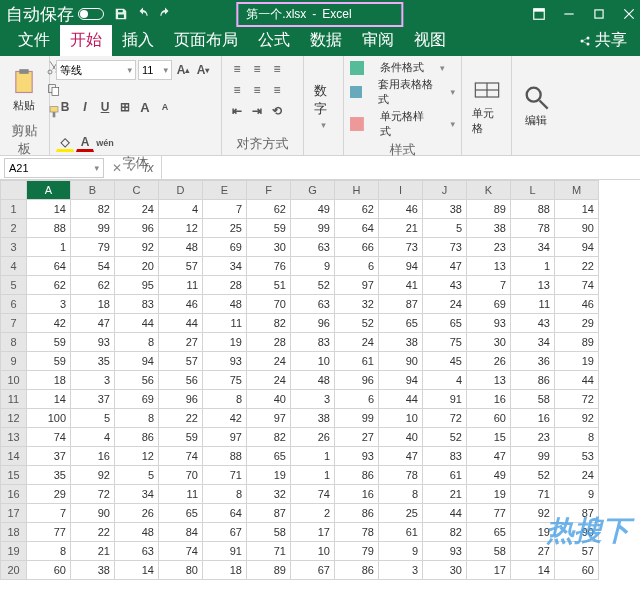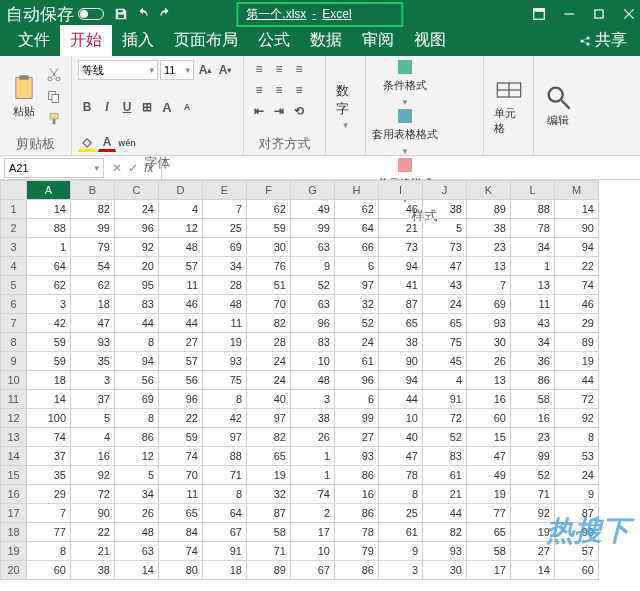--- a/index.html
+++ b/index.html
@@ -3,42 +3,42 @@
 <meta charset="utf-8">
 <style>
 *{box-sizing:border-box;margin:0;padding:0;font-family:"Microsoft YaHei",Arial,sans-serif;}
 body{width:640px;height:591px;background:#fff;overflow:hidden;font-size:12px;}
 .titlebar{height:28px;background:#0e7245;display:flex;align-items:center;color:#fff;position:relative;}
 .autosave{display:flex;align-items:center;gap:4px;margin-left:6px;font-size:17px;}
 .autosave .tog{width:26px;height:12px;border:1px solid #fff;border-radius:6px;position:relative;}
 .autosave .tog::after{content:"";width:8px;height:8px;background:#fff;border-radius:50%;position:absolute;left:1px;top:1px;}
 .qat{display:flex;align-items:center;gap:8px;margin-left:10px;}
 .qat svg{width:14px;height:14px;fill:#fff;opacity:.9;}
-.ttlwrap{position:absolute;left:50%;transform:translateX(-50%);display:flex;align-items:center;gap:6px;border:2px solid #22c55e;padding:2px 50px 2px 8px;text-decoration:underline;}
+.ttlwrap{position:absolute;left:50%;transform:translateX(-50%);display:flex;align-items:center;gap:6px;border:2px solid #f0abfc;padding:2px 50px 2px 8px;}
 .ttl{color:#fff;font-size:12px;}
 .winctrl{position:absolute;right:4px;display:flex;gap:16px;}
 .winctrl svg{width:14px;height:14px;fill:#fff;}
 .ribbon-tabs{height:28px;background:#0e7245;display:flex;align-items:flex-end;color:#fff;font-size:16px;padding-left:8px;position:relative;}
 .rtab{padding:5px 10px;cursor:pointer;}
 .rtab.active{background:#fff;color:#be185d;}
 .share{position:absolute;right:8px;color:#fff;display:flex;align-items:center;gap:4px;padding:5px;}
 .ribbon{height:100px;background:#f3f3f3;border-bottom:1px solid #d4d4d4;display:flex;}
 .grp{border-right:1px solid #d4d4d4;display:flex;flex-direction:column;justify-content:space-between;padding:4px 6px 2px;}
 .grp .lbl{text-align:center;font-size:13px;color:#666;padding-top:2px;}
 .grp .body{flex:1;display:flex;align-items:center;gap:4px;}
 .bigbtn{display:flex;flex-direction:column;align-items:center;gap:2px;font-size:11px;color:#333;padding:2px 4px;}
 .bigbtn svg{width:28px;height:28px;}
 .fontbox{display:flex;flex-direction:column;gap:18px;}
 .fontrow{display:flex;gap:2px;align-items:center;}
 .fcombo{border:1px solid #ccc;background:#fff;height:20px;font-size:11px;padding:0 3px;display:flex;align-items:center;justify-content:space-between;}
 .fcombo.font{width:80px;}
 .fcombo.size{width:34px;}
 .ico{width:18px;height:18px;border:1px solid transparent;display:flex;align-items:center;justify-content:center;font-size:12px;font-weight:bold;color:#555;}
 .stylelist{display:flex;flex-direction:column;gap:2px;font-size:11px;color:#333;}
-.stylelist div{display:flex;align-items:center;gap:4px;flex-direction:column;}
+.stylelist div{display:flex;align-items:center;gap:16px;}
 .namebox-row{height:24px;border-bottom:1px solid #d4d4d4;display:flex;align-items:center;background:#fff;}
 .namebox{width:100px;border:1px solid #ccc;height:20px;margin-left:4px;display:flex;align-items:center;padding:0 4px;font-size:11px;justify-content:space-between;}
 .fxbtns{display:flex;gap:6px;margin:0 8px;color:#888;}
 .fx{font-style:italic;color:#666;}
 .fbar{flex:1;border-left:1px solid #d4d4d4;height:100%;}
 .sheet{position:relative;overflow:hidden;}
 table{border-collapse:collapse;table-layout:fixed;}
 th,td{border:1px solid #d4d4d4;height:19px;font-size:11px;color:#333;text-align:right;padding-right:4px;}
 th{background:#e6e6e6;text-align:center;font-weight:normal;color:#555;padding-right:0;}
 th.rowh{width:26px;text-align:center;}
@@ -103,21 +103,21 @@
         <circle cx="6" cy="12" r="3"></circle>
         <circle cx="18" cy="6" r="3"></circle>
         <circle cx="18" cy="18" r="3"></circle>
         <path d="M8 11l8-4M8 13l8 4" stroke="#fff"></path>
       </svg>
     <span>共享</span>
   </div>
 </div>
 
 <div class="ribbon">
-  <div class="grp" style="width:72px">
+  <div class="grp" style="width:50px">
     <div class="body">
       <div class="bigbtn">
         <svg viewBox="0 0 24 24">
             <rect x="5" y="3" width="14" height="18" fill="#f8d877" stroke="#b89"></rect>
             <rect x="8" y="1" width="8" height="4" fill="#888"></rect>
           </svg>
         <span>粘贴</span>
       </div>
       <div style="display:flex;flex-direction:column;gap:6px">
         <svg width="16" height="16" viewBox="0 0 24 24">

